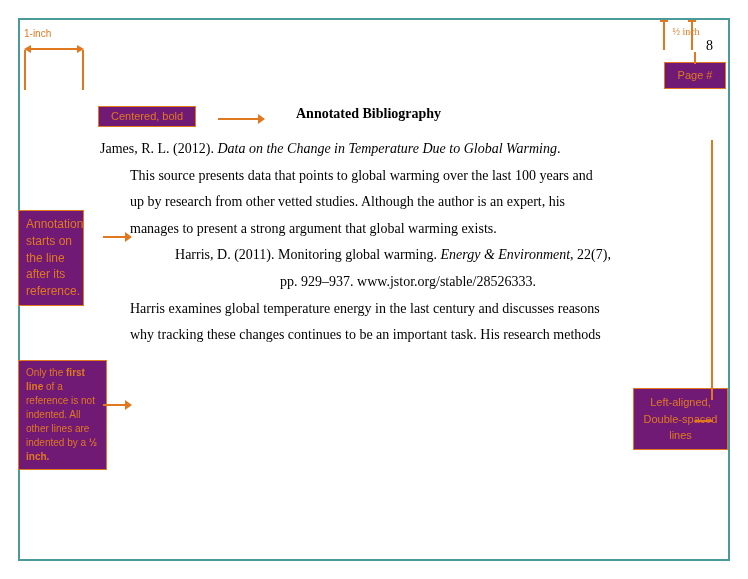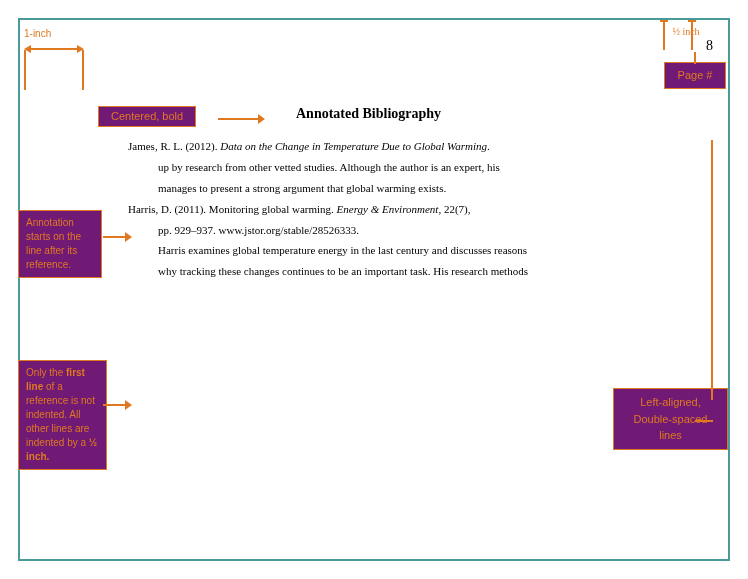--- a/index.html
+++ b/index.html
@@ -92,60 +92,61 @@
   <span>Centered, bold</span>
 </div>
 
 <div style="position:absolute; top:114px; left:218px; display:flex; align-items:center;">
   <div style="height:2px; width:40px; background:#e07820;"></div>
   <div style="width:0; height:0; border-top:5px solid transparent; border-bottom:5px solid transparent; border-left:7px solid #e07820;"></div>
 </div>
 
 <div style="position:absolute; top:106px; left:268px; font-family:'Times New Roman',serif; font-size:14px; font-weight:bold;margin-left:28px;">Annotated Bibliography</div>
 
-<div class="callout-box" style="position:absolute; top:210px; left:18px; width:84px; color:#e07820; border-color:#e07820; font-family:Arial,sans-serif; font-size:10px; line-height:1.4;">
+<div class="callout-box" style="position:absolute; top:210px; left:18px; width:66px; color:#e07820; border-color:#e07820; font-family:Arial,sans-serif; font-size:12px; line-height:1.4;">
   <span>Annotation starts on the line after its reference.</span>
 </div>
 
 <div style="position:absolute; top:232px; left:103px; display:flex; align-items:center;">
   <div style="height:2px; width:22px; background:#e07820;"></div>
   <div style="width:0; height:0; border-top:5px solid transparent; border-bottom:5px solid transparent; border-left:7px solid #e07820;"></div>
 </div>
 
 <div class="callout-box" style="position:absolute; top:360px; left:18px; width:89px; color:#e07820; border-color:#e07820; font-family:Arial,sans-serif; font-size:10px; line-height:1.4;">
   <span>Only the <strong>first line</strong> of a reference is not indented. All other lines are indented by a <strong>½ inch.</strong></span>
 </div>
 
 <div style="position:absolute; top:400px; left:103px; display:flex; align-items:center;">
   <div style="height:2px; width:22px; background:#e07820;"></div>
   <div style="width:0; height:0; border-top:5px solid transparent; border-bottom:5px solid transparent; border-left:7px solid #e07820;"></div>
 </div>
 
-<div class="callout-box" style="position:absolute; top:388px; right:20px; width:115px; color:#e07820; border-color:#e07820; font-family:Arial,sans-serif; font-size:11px; text-align:center; line-height:1.5;">
+<div class="callout-box" style="position:absolute; top:388px; right:20px; width:95px; color:#e07820; border-color:#e07820; font-family:Arial,sans-serif; font-size:11px; text-align:center; line-height:1.5;">
   <span>Left-aligned, Double-spaced lines</span>
 </div>
 
 <div style="position:absolute; top:140px; right:35px; width:2px; height:260px; background:#e07820;"></div>
 
 <div style="position:absolute; top:420px; right:35px; height:2px; width:18px; background:#e07820;"></div>
 
-<div style="position:absolute; top:136px; left:100px; right:62px; font-family:'Times New Roman',serif; font-size:11px; line-height:1.9;margin-left:28px;">
+<div style="position:absolute; top:136px; left:100px; right:62px; font-family:'Times New Roman',serif; font-size:14px; line-height:1.9;">
 
   <div style="margin-bottom:0;">
     <div>
       <span>James, R. L. (2012). <span class="italic">Data on the Change in Temperature Due to Global Warming</span>.</span>
     </div>
   </div>
 
   <div style="padding-left:30px; margin-top:0;">
+    <div>This source presents data that points to global warming over the last 100 years and</div>
     <div>up by research from other vetted studies. Although the author is an expert, his</div>
     <div>manages to present a strong argument that global warming exists.</div>
   </div>
 
-  <div style="margin-top:0;">
+  <div style="margin-top:0;text-align:center;">
     <div>
       Harris, D. (2011). Monitoring global warming. <span class="italic">Energy &amp; Environment</span>, 22(7),
     </div>
     <div style="padding-left:30px;">
       pp. 929–937. www.jstor.org/stable/28526333.
     </div>
   </div>
 
   <div style="padding-left:30px; margin-top:0;">
     <div>Harris examines global temperature energy in the last century and discusses reasons</div>

